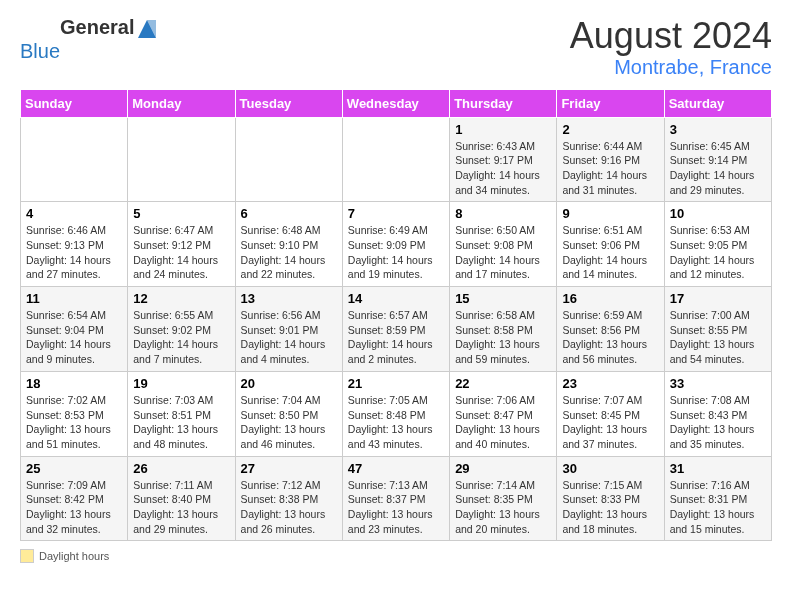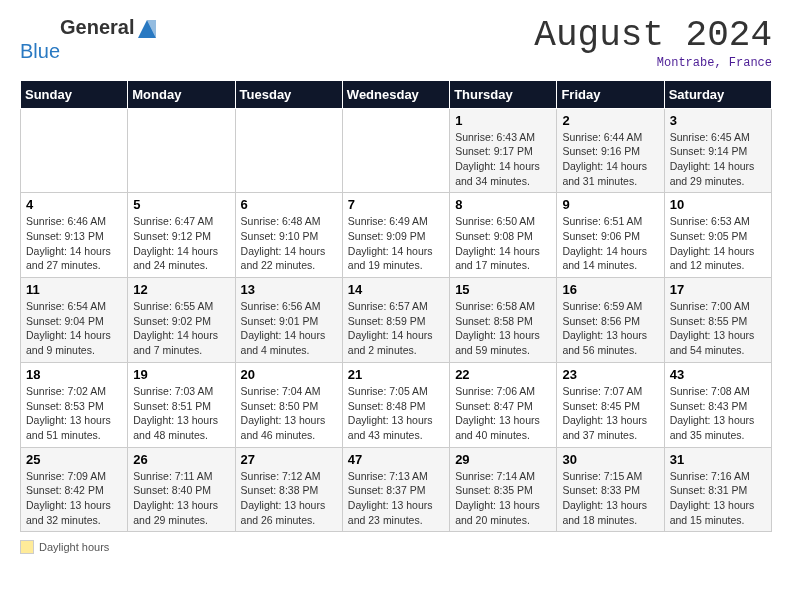--- a/index.html
+++ b/index.html
@@ -16,39 +16,38 @@
       align-items: flex-start;
       margin-bottom: 10px;
     }
     .logo {
       display: flex;
       align-items: center;
       gap: 0px;
     }
     .title-block {
       text-align: right;
-      font-family: Liberation Mono, monospace;
     }
     .main-title {
       font-size: 36px;
       font-weight: normal;
       color: #333;
       line-height: 1.1;
     }
     .subtitle {
-      font-size: 12px;
-      color: #4c1d95;
+      font-size: 20px;
+      color: #3b82f6;
     }
     table {
       width: 100%;
       border-collapse: collapse;
       font-size: 11px;
     }
     thead tr th {
-      background-color: #0f172a;
+      background-color: #d946ef;
       color: #fff;
       padding: 6px 4px;
       text-align: left;
       font-size: 13px;
       font-weight: bold;
       border: 1px solid #fff;
     }
     tbody tr td {
       border: 1px solid #ccc;
       padding: 4px 5px;
@@ -225,21 +224,21 @@
         </td>
         <td>
           <div class="day-num">22</div>
           <div class="day-info">Sunrise: 7:06 AM<br>Sunset: 8:47 PM<br>Daylight: 13 hours<br>and 40 minutes.</div>
         </td>
         <td>
           <div class="day-num">23</div>
           <div class="day-info">Sunrise: 7:07 AM<br>Sunset: 8:45 PM<br>Daylight: 13 hours<br>and 37 minutes.</div>
         </td>
         <td>
-          <div class="day-num">43</div>
+          <div class="day-num">33</div>
           <div class="day-info">Sunrise: 7:08 AM<br>Sunset: 8:43 PM<br>Daylight: 13 hours<br>and 35 minutes.</div>
         </td>
       </tr>
       <tr>
         <td>
           <div class="day-num">25</div>
           <div class="day-info">Sunrise: 7:09 AM<br>Sunset: 8:42 PM<br>Daylight: 13 hours<br>and 32 minutes.</div>
         </td>
         <td>
           <div class="day-num">26</div>

